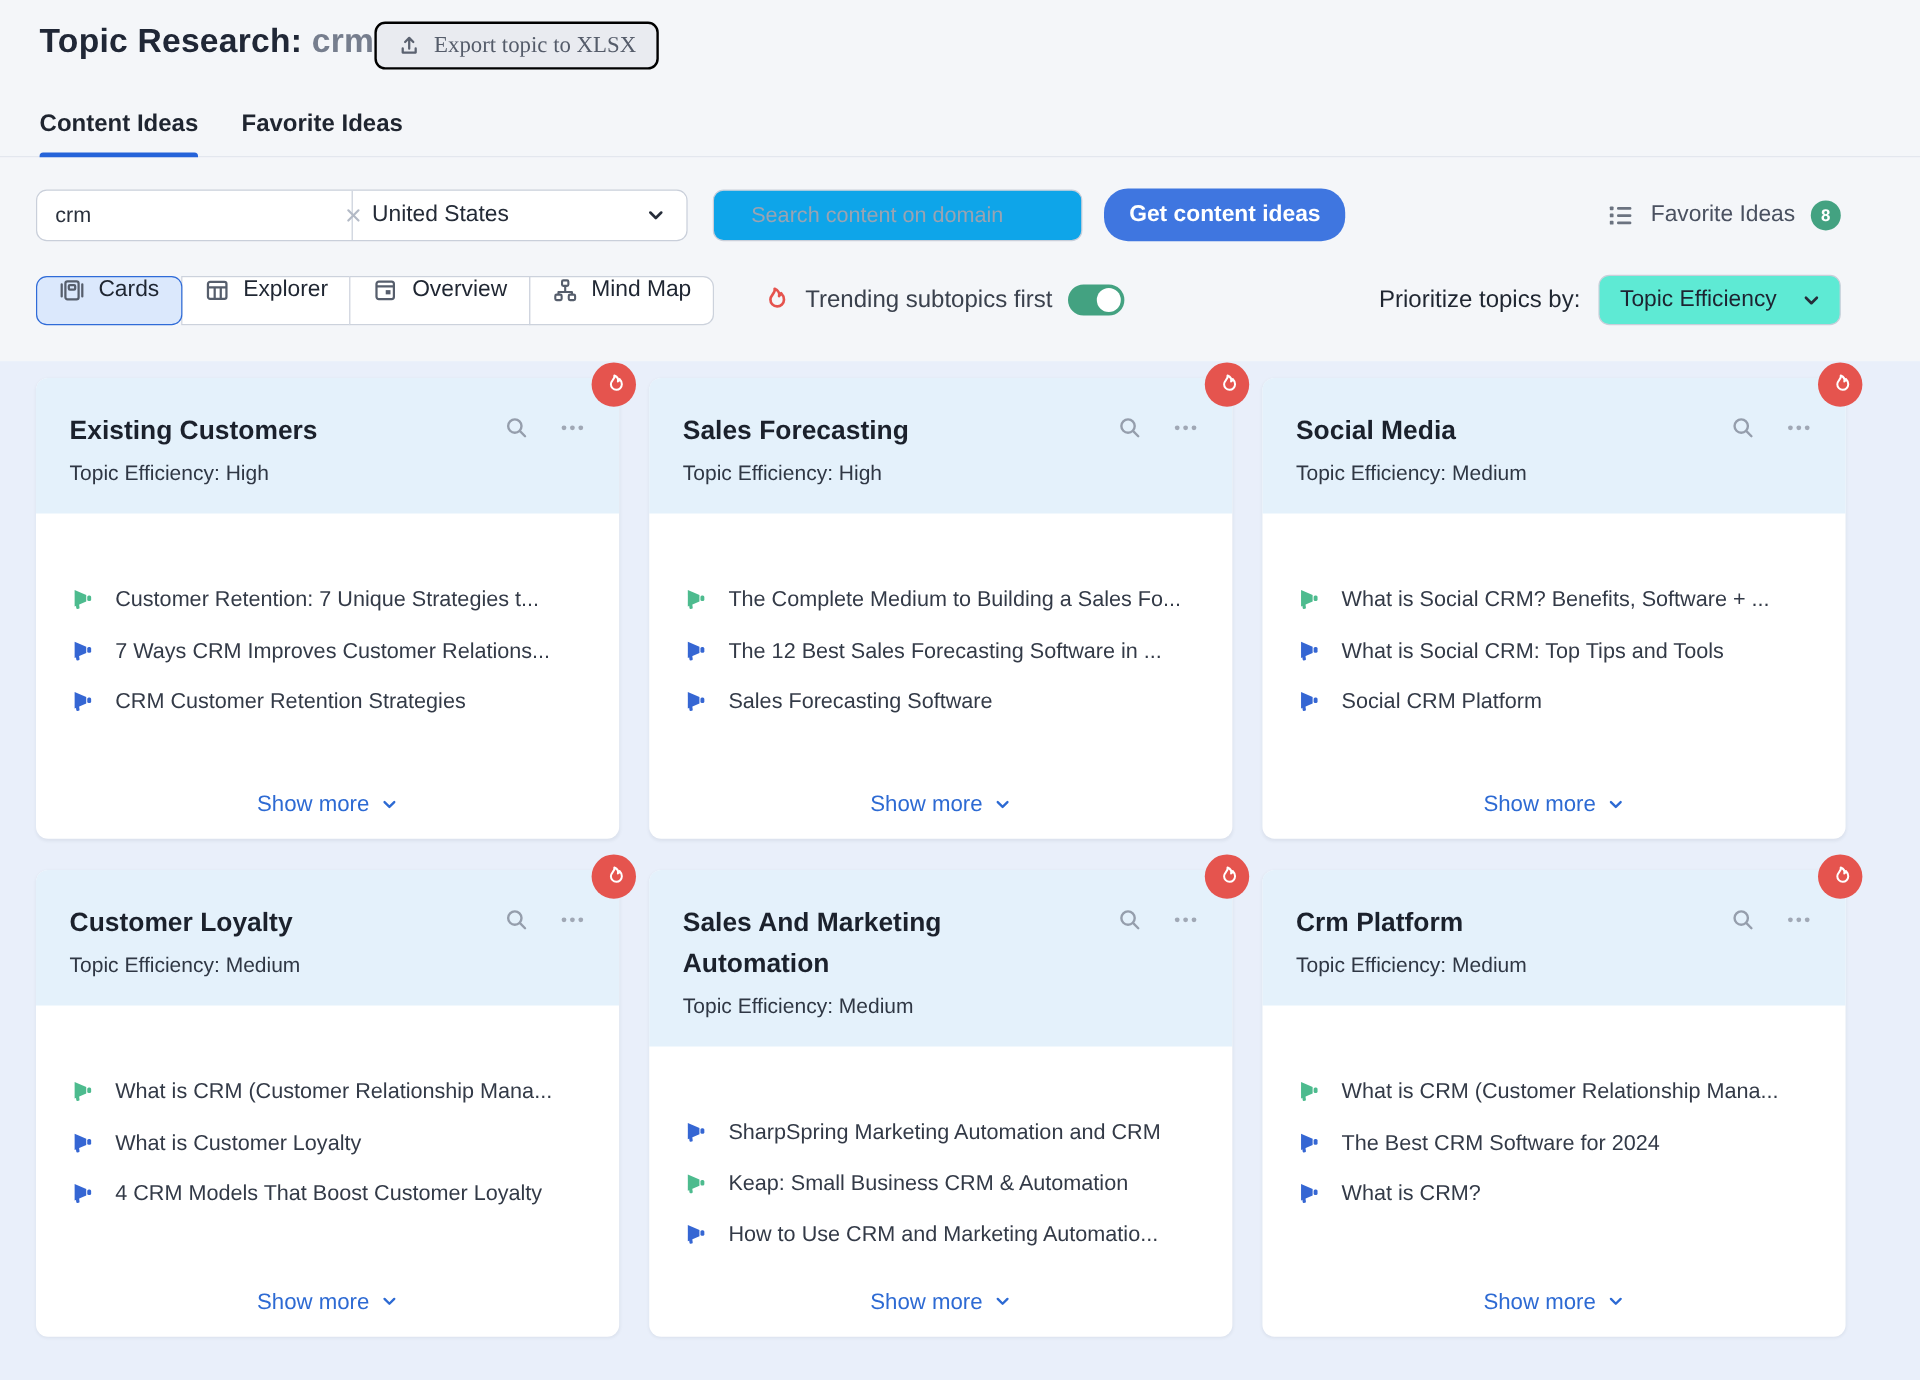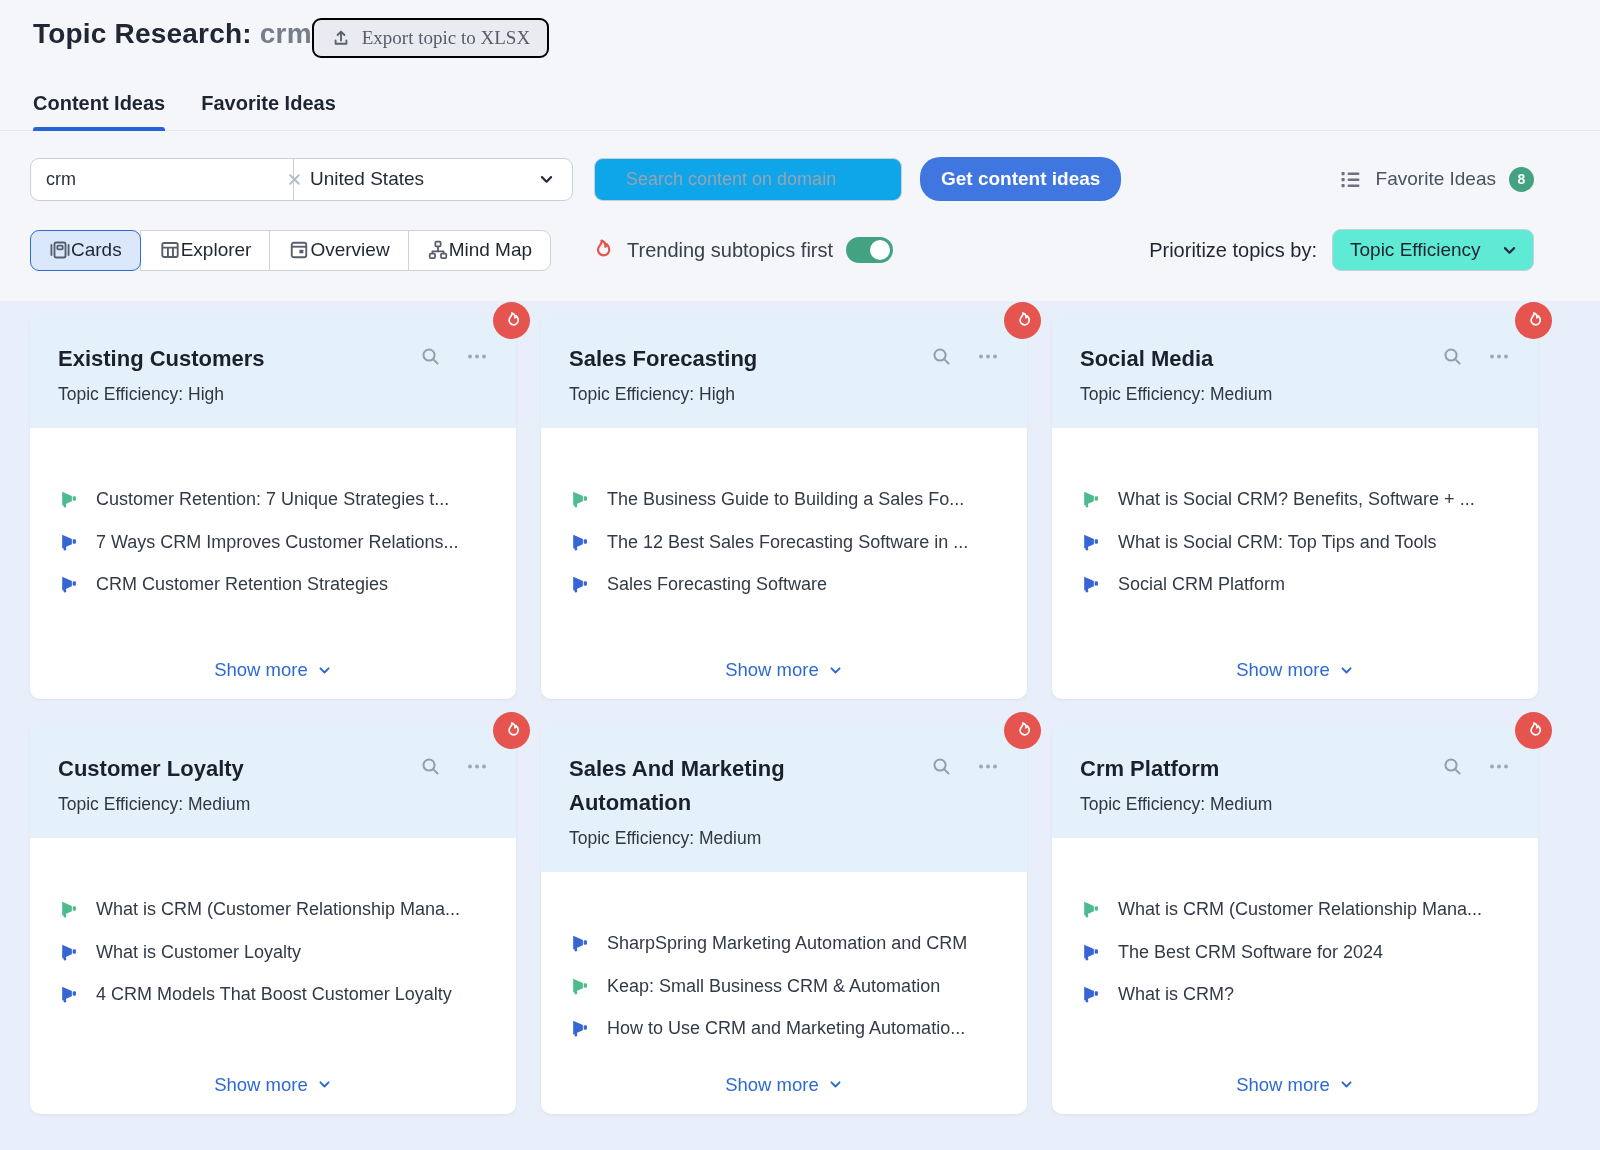--- a/index.html
+++ b/index.html
@@ -35,21 +35,21 @@
   .country-select { flex:1; display:flex; align-items:center; justify-content:space-between; padding:0 16px; font-size:19px; color:#242b37; cursor:pointer; }
   .domain-input { margin-left:21px; width:308px; height:43px; border:1px solid #c9cfda; border-radius:9px; padding:0 31px; font-size:18px; color:#2a313d; font-family:inherit; outline:none; background:#0ea5e9; }
   .domain-input::placeholder { color:#9aa3b2; }
   .get-ideas-btn { margin-left:18px; height:44px; padding:0 21px; background:#3f76e0; color:#fff; font-size:19px; font-weight:700; border:none; border-radius:20px; cursor:pointer; font-family:inherit; }
   .favorites-link { margin-left:auto; display:flex; align-items:center; gap:13px; cursor:pointer; }
   .favorites-label { font-size:19px; color:#4a5160; }
   .favorites-badge { width:25px; height:25px; border-radius:50%; background:#43a281; color:#fff; font-size:14px; font-weight:700; display:flex; align-items:center; justify-content:center; }
   
   .controls-row { display:flex; align-items:center; padding:0 66px 0 30px; margin-top:28px; }
   .segmented { display:flex; }
-  .seg-btn { display:flex; align-items:center; height:41px; padding:0 18px; background:#fff; border:1px solid #ccd2dc; margin-left:-1px; font-size:19px; color:#1f2632; cursor:pointer; font-family:inherit; }
+  .seg-btn { display:flex; gap:11px; height:41px; padding:0 18px; background:#fff; border:1px solid #ccd2dc; margin-left:-1px; font-size:19px; color:#1f2632; cursor:pointer; font-family:inherit; }
   .seg-btn:first-child { margin-left:0; border-radius:9px 0 0 9px; }
   .seg-btn:last-child { border-radius:0 9px 9px 0; }
   .seg-btn.active { background:#dbe8fc; border-color:#2f6bd8; border-radius:9px; z-index:1; position:relative; }
   .trending-group { display:flex; align-items:center; gap:13px; margin-left:37px; }
   .trending-label { font-size:20px; color:#3a414d; }
   .toggle { width:47px; height:26px; border-radius:14px; background:#43a281; position:relative; cursor:pointer; flex:none; }
   .toggle::after { content:''; position:absolute; top:3px; right:3px; width:20px; height:20px; border-radius:50%; background:#fff; }
   .prioritize-group { margin-left:auto; display:flex; align-items:center; gap:15px; }
   .prioritize-label { font-size:20px; color:#1f2631; }
   .prioritize-select { min-width:202px; height:42px; background:#5eead4; border:1px solid #c9cfda; border-radius:9px; display:flex; align-items:center; justify-content:space-between; padding:0 14px 0 17px; font-size:19px; color:#1d2431; cursor:pointer; }
@@ -300,21 +300,21 @@
     </div>
     <div class="card-body">
   <div class="headline">
     <span class="mega tone-green">
       <svg width="21" height="21" viewBox="0 0 20 20" fill="currentColor">
                 <polygon points="4,2.6 13.2,6.6 13.2,11.6 4,15.6"></polygon>
                 <rect x="14" y="6.9" width="3.1" height="4.4" rx="1.2"></rect>
                 <rect x="5.1" y="13.2" width="2.6" height="4.3" rx="0.9" transform="rotate(-8 6.4 15.3)"></rect>
               </svg>
     </span>
-    <span class="headline-text">The Business Guide to Building a Sales Fo...</span>
+    <span class="headline-text">The Complete Medium to Building a Sales Fo...</span>
   </div>
 
   <div class="headline">
     <span class="mega tone-blue">
       <svg width="21" height="21" viewBox="0 0 20 20" fill="currentColor">
                 <polygon points="4,2.6 13.2,6.6 13.2,11.6 4,15.6"></polygon>
                 <rect x="14" y="6.9" width="3.1" height="4.4" rx="1.2"></rect>
                 <rect x="5.1" y="13.2" width="2.6" height="4.3" rx="0.9" transform="rotate(-8 6.4 15.3)"></rect>
               </svg>
     </span>

